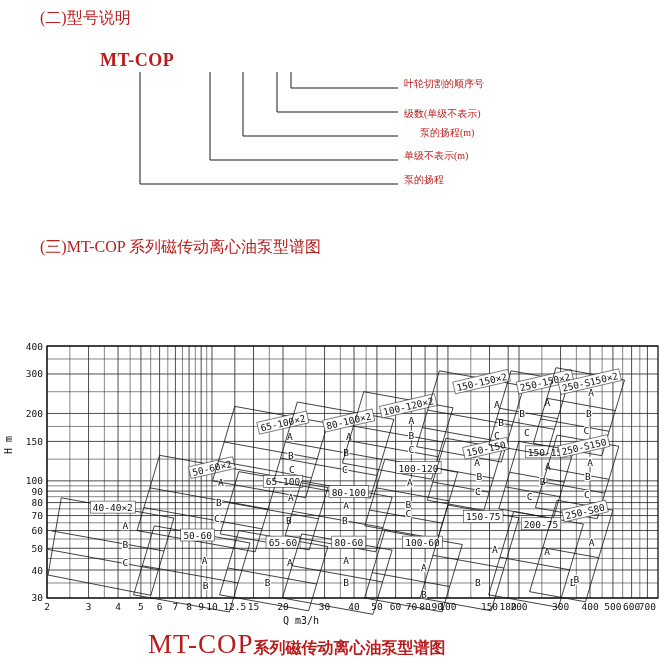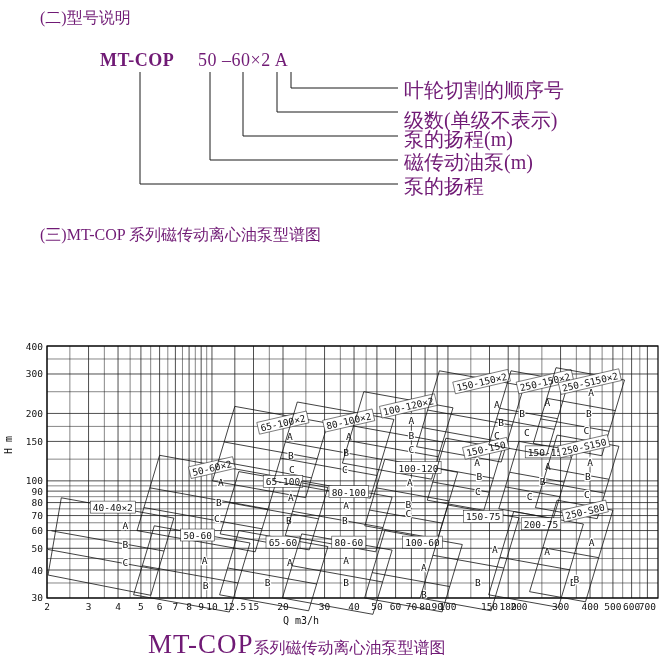--- a/index.html
+++ b/index.html
@@ -1,62 +1,61 @@
 <!DOCTYPE html>
 <html><head>
 <meta charset="utf-8">
 <style>
   html,body{margin:0;padding:0;background:#fff;}
   #page{position:relative;width:672px;height:672px;background:#fff;overflow:hidden;
-        font-family:"Liberation Serif","DejaVu Serif",serif;color:#701a75;}
+        font-family:"Liberation Serif","DejaVu Serif",serif;color:#b91c1c;}
   .abs{position:absolute;}
   .h2{left:40px;top:8px;font-size:16px;}
-  .h3{left:40px;top:225px;font-size:16px;}
+  .h3{left:40px;top:237px;font-size:16px;}
   .model-prefix{left:100px;top:50px;font-size:18px;font-weight:600;letter-spacing:.5px;}
   .model-code{left:198px;top:50px;font-size:18px;letter-spacing:.5px;}
-  #callouts .co{position:absolute;left:404px;font-size:20px;white-space:nowrap;}
-  .co:nth-child(1){top:77px;} .co:nth-child(2){top:107px;} .co:nth-child(3){top:126px;}
+  #callouts .co{position:absolute;left:404px;font-size:10px;white-space:nowrap;}
+  .co:nth-child(1){top:77px;} .co:nth-child(2){top:107px;} .co:nth-child(3){top:126px;margin-left:16px;}
   .co:nth-child(4){top:149px;} .co:nth-child(5){top:173px;}
   #diagram-svg{left:0;top:0;}
   #chart-svg{left:0;top:336px;}
   #caption{left:148px;top:629px;display:flex;align-items:baseline;}
   .cap-en{font-size:27px;letter-spacing:1px;}
-  .cap-zh{font-size:16px;font-weight:400;}
+  .cap-zh{font-size:16px;font-weight:700;}
   svg text{fill:#111;}
 </style>
 </head>
 <body>
 
 <div id="page">
 
   <div class="abs h2">(二)型号说明</div>
 
   <span class="abs model-prefix">MT-COP</span>
-  <span class="abs model-code">50 –60×2 A</span>
 
   <svg id="diagram-svg" class="abs" width="672" height="232">
       <g stroke="#1a1a1a" stroke-width="1">
         <line x1="140" y1="72" x2="140" y2="184"></line>
         <line x1="210" y1="72" x2="210" y2="160"></line>
         <line x1="243" y1="72" x2="243" y2="136"></line>
         <line x1="277" y1="72" x2="277" y2="112"></line>
         <line x1="291" y1="72" x2="291" y2="88"></line>
         <line x1="291" y1="88" x2="398" y2="88"></line>
         <line x1="277" y1="112" x2="398" y2="112"></line>
         <line x1="243" y1="136" x2="398" y2="136"></line>
         <line x1="210" y1="160" x2="398" y2="160"></line>
         <line x1="140" y1="184" x2="398" y2="184"></line>
       </g>
     </svg>
 
   <div id="callouts">
     <div class="co">叶轮切割的顺序号</div>
     <div class="co">级数(单级不表示)</div>
     <div class="co">泵的扬程(m)</div>
-    <div class="co">磁传动油泵(m)</div>
+    <div class="co">单级不表示(m)</div>
     <div class="co">泵的扬程</div>
   </div>
 
   <div class="abs h3">(三)MT-COP 系列磁传动离心油泵型谱图</div>
 
   <svg id="chart-svg" class="abs" width="672" height="292">
       <g stroke="#222" stroke-width="0.55">
         <line x1="47" y1="10" x2="47" y2="262" stroke-width="0.8"></line>
         <line x1="88.55753713714077" y1="10" x2="88.55753713714077" y2="262" stroke-width="0.8"></line>
         <line x1="118.04307897669956" y1="10" x2="118.04307897669956" y2="262" stroke-width="0.8"></line>

